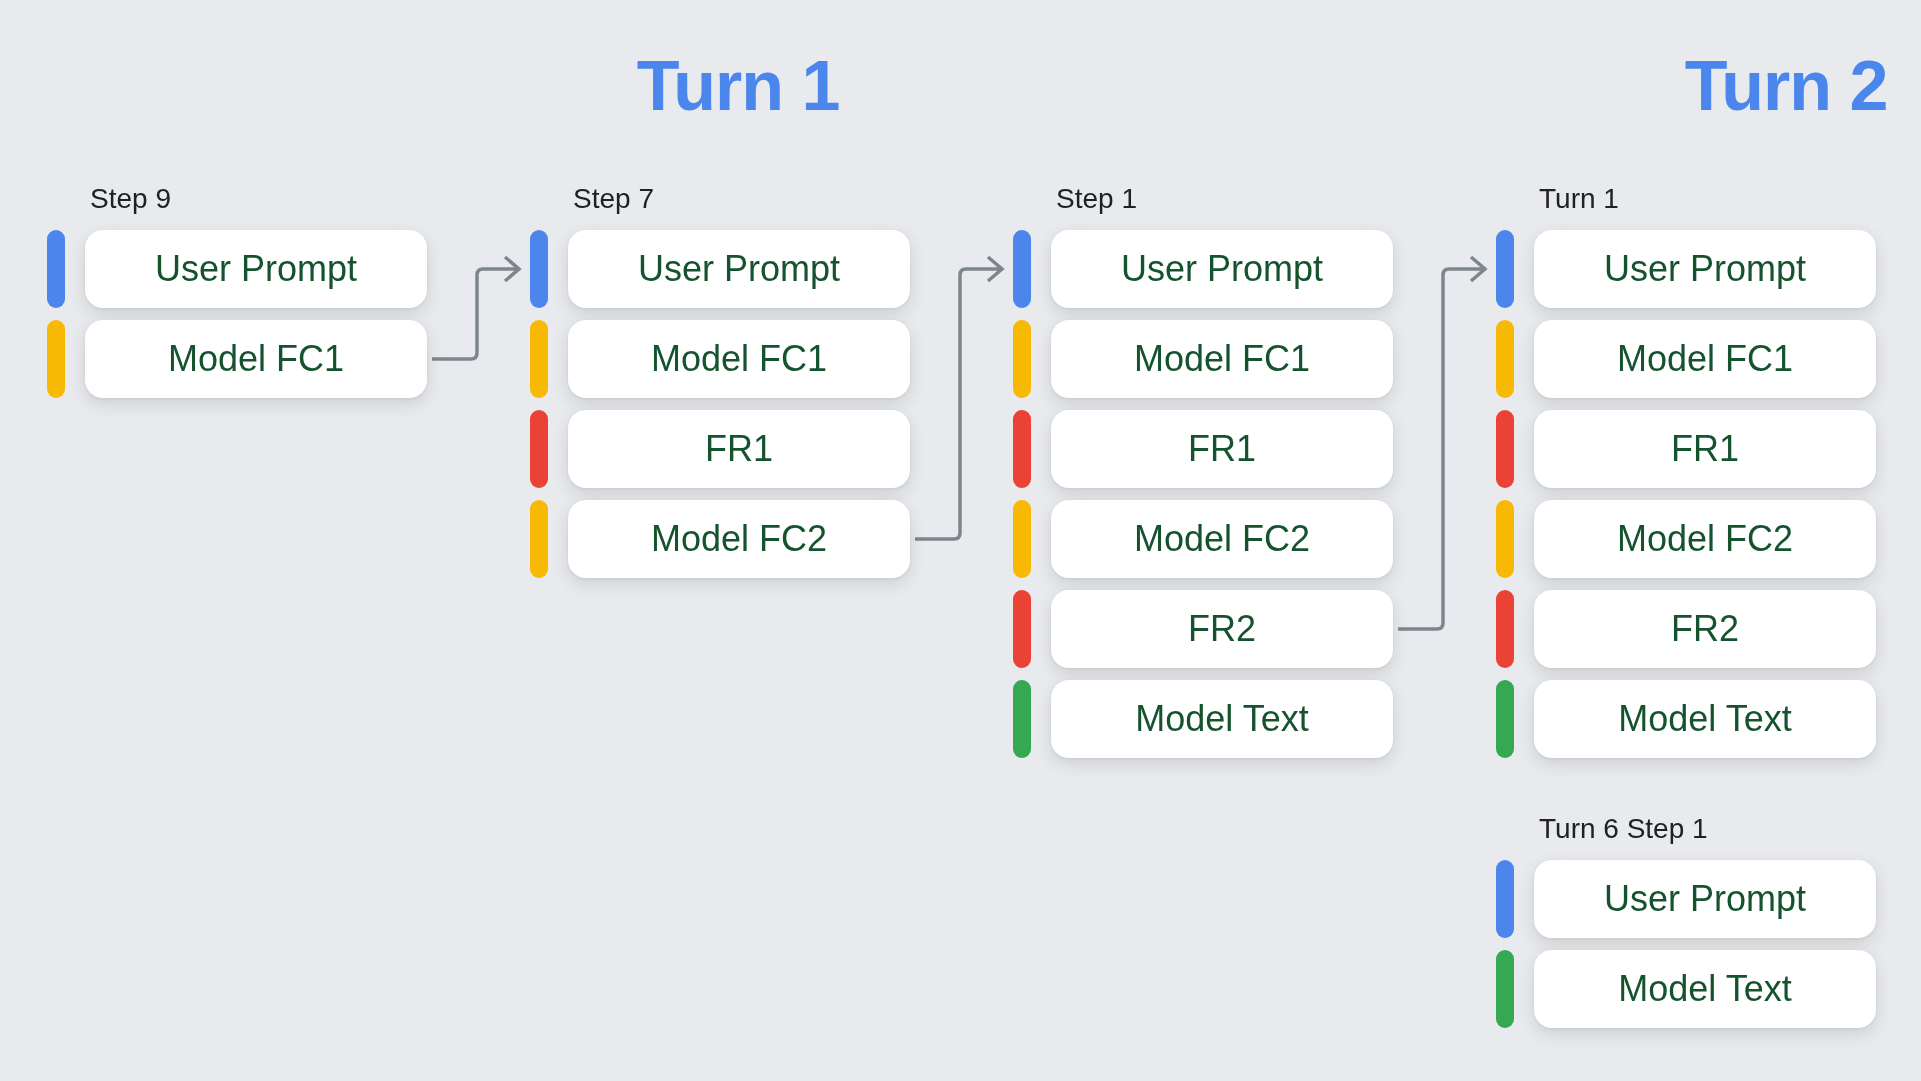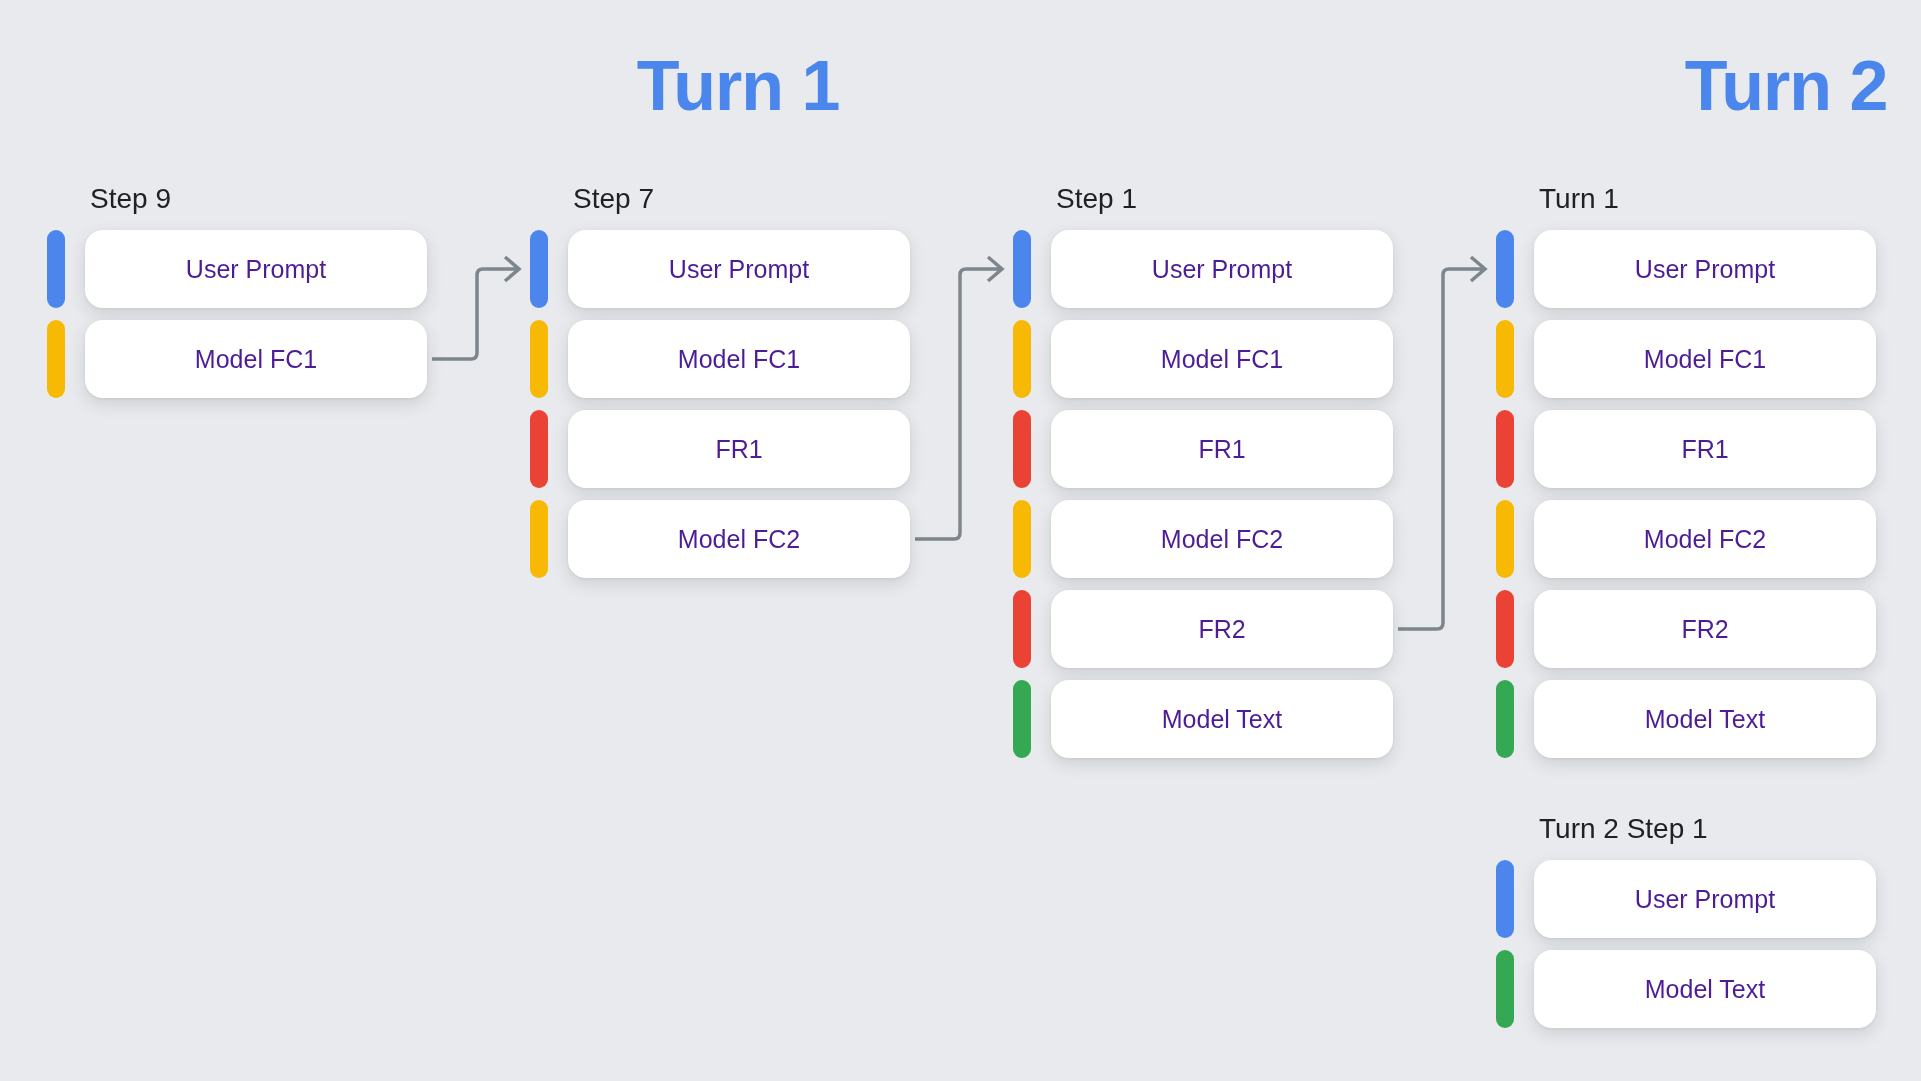--- a/index.html
+++ b/index.html
@@ -40,22 +40,22 @@
     left: 38px; top: 0;
     width: 342px; height: 78px;
     background: #ffffff;
     border-radius: 18px;
     box-shadow: 0 6px 16px rgba(60,64,67,0.15), 0 1px 3px rgba(60,64,67,0.08);
     display: flex;
     align-items: center;
     justify-content: center;
   }
   .box-label {
-    font-size: 25px;
-    color: #4c1d95;
+    font-size: 36px;
+    color: #14532d;
     white-space: nowrap;
   }
   #arrow-layer {
     position: absolute;
     left: 0; top: 0;
     width: 1921px; height: 1081px;
     pointer-events: none;
   }
   .arrow-line {
     fill: none;
@@ -190,21 +190,21 @@
         </div>
       </div>
       <div class="row" style="top: 497px;">
         <div class="bar" style="background: rgb(52, 168, 83);"></div>
         <div class="box">
           <div class="box-label">Model Text</div>
         </div>
       </div>
     </div>
     <div class="colgroup" style="left: 1496px; top: 813px;">
-      <div class="col-label">Turn 2 Step 1</div>
+      <div class="col-label">Turn 6 Step 1</div>
       <div class="row" style="top: 47px;">
         <div class="bar" style="background: rgb(76, 134, 237);"></div>
         <div class="box">
           <div class="box-label">User Prompt</div>
         </div>
       </div>
       <div class="row" style="top: 137px;">
         <div class="bar" style="background: rgb(52, 168, 83);"></div>
         <div class="box">
           <div class="box-label">Model Text</div>

